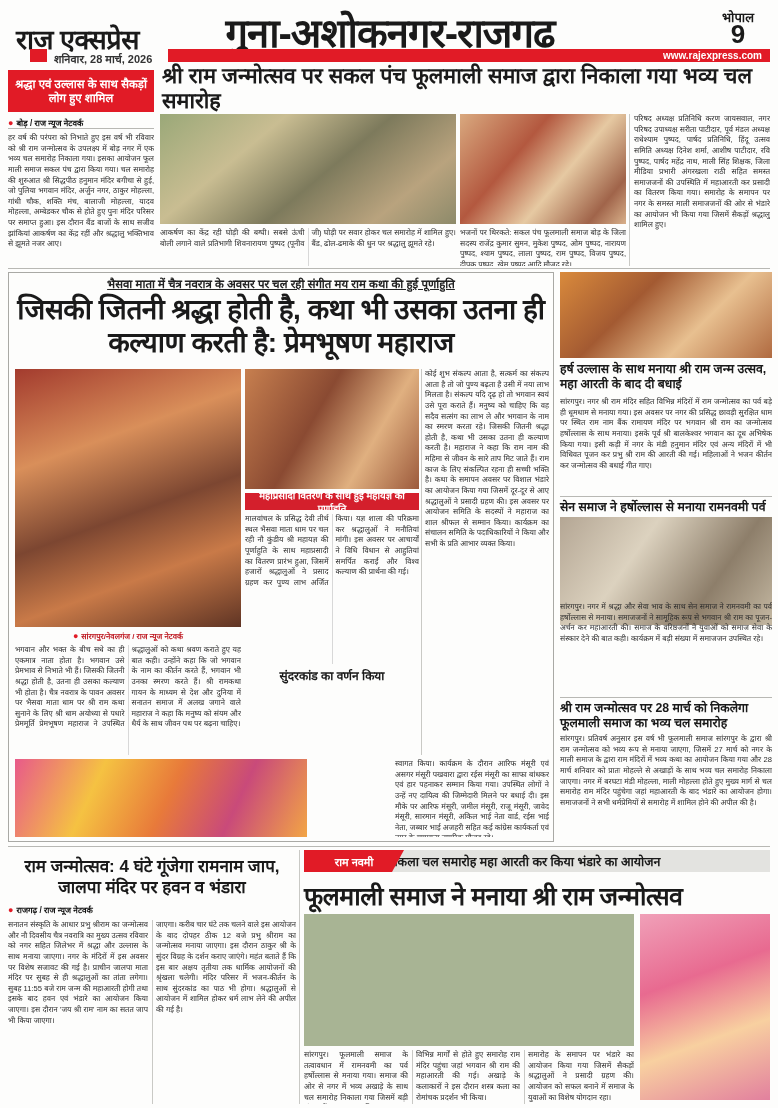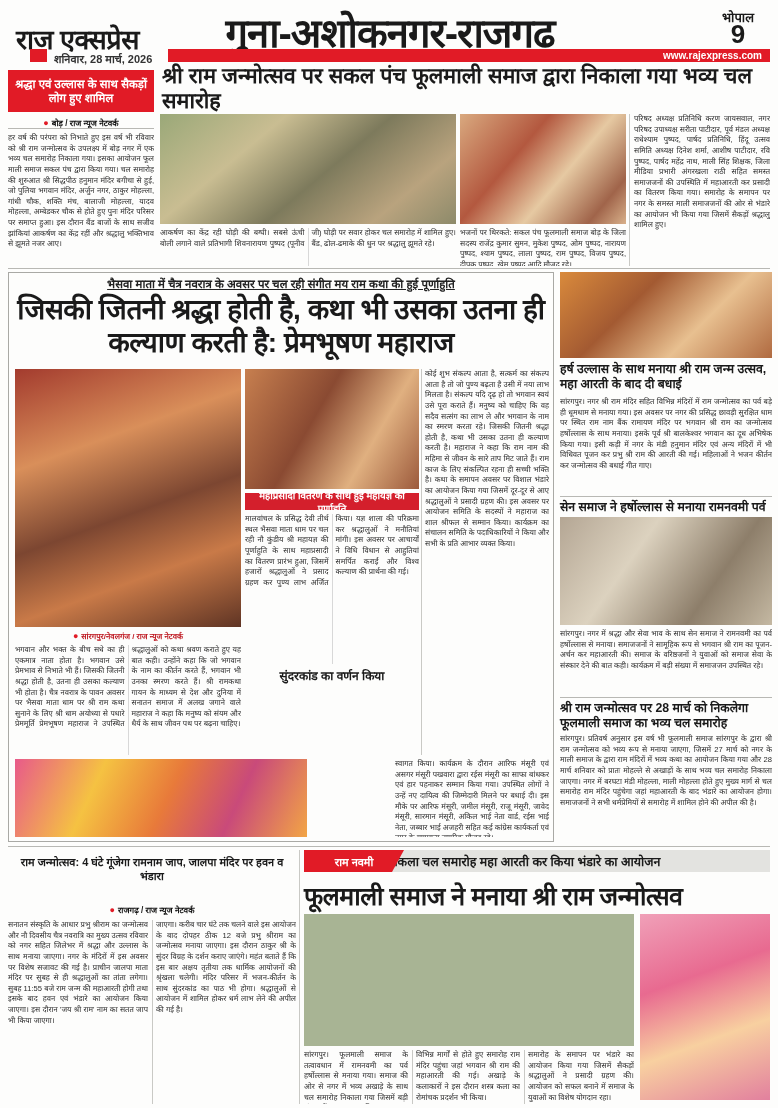--- a/index.html
+++ b/index.html
@@ -10,42 +10,42 @@
   .logo{font-size:27px;font-weight:bold;letter-spacing:-.5px;}
   .mast-date{font-size:11px;font-weight:bold;color:#333;}
   .edition-title{font-size:40px;font-weight:bold;letter-spacing:-1px;text-align:center;}
   .city{font-size:13px;font-weight:bold;text-align:center;}
   .page-no{font-size:26px;font-weight:bold;text-align:center;line-height:.9;}
   .red-strip{background:#e11b26;}
   .url{color:#fff;font-size:10px;font-weight:bold;float:right;margin:1px 8px 0 0;}
   
   .body-sm{font-size:7.6px;line-height:1.4;text-align:justify;color:#2b2b2b;overflow:hidden;}
   .cols2{column-count:2;column-gap:7px;column-rule:1px solid #d8d8d8;}
-  .byline{font-size:8.2px;font-weight:bold;text-align:center;color:#111;overflow:hidden;white-space:nowrap;}
+  .byline{font-size:8.2px;font-weight:bold;text-align:left;color:#111;overflow:hidden;white-space:nowrap;}
   .dot{color:#e11b26;font-size:9px;margin-right:3px;}
   .rule-h{background:#b8b8b4;height:1px;}
   .rule-v{background:#c9c9c5;width:1px;}
   
   .kicker-box{background:#e11b26;color:#fff;font-size:11.5px;font-weight:bold;text-align:center;
               display:flex;align-items:center;justify-content:center;padding:2px 6px;box-sizing:border-box;line-height:1.25;}
   .top-headline{font-size:21.5px;font-weight:bold;display:flex;align-items:center;line-height:1.15;}
   
   .main-box{border:1px solid #a9a9a5;box-sizing:border-box;}
   .m-kicker{font-size:11.5px;font-weight:bold;text-align:center;text-decoration:underline;color:#222;}
   .m-headline{font-size:28px;font-weight:bold;text-align:center;line-height:1.18;letter-spacing:-.5px;}
   .red-subhead{background:#d41f2c;color:#fff;font-size:9.8px;font-weight:bold;text-align:center;
                display:flex;align-items:center;justify-content:center;}
   .subhead2{font-size:12px;font-weight:bold;text-align:center;}
   .byline-red{color:#c02028;font-size:7.8px;font-weight:bold;text-align:center;white-space:nowrap;overflow:hidden;}
   .yellow-box{background:#ffe13a;color:#c8161e;font-size:11px;font-weight:bold;text-align:center;
               display:flex;align-items:center;justify-content:center;padding:4px;box-sizing:border-box;line-height:1.35;}
   
   .rc-head{font-size:12.3px;font-weight:bold;line-height:1.25;}
   
-  .bl-head{font-size:11px;font-weight:bold;line-height:1.25;text-align:center;}
+  .bl-head{font-size:17px;font-weight:bold;line-height:1.25;text-align:center;}
   .tag{background:#e11b26;color:#fff;font-size:11px;font-weight:bold;display:flex;align-items:center;justify-content:center;
        clip-path:polygon(0 0,100% 0,88% 100%,0 100%);}
   .tag-bar{background:#e3e3e0;display:flex;align-items:center;}
   .tag-kicker{font-size:12.5px;font-weight:bold;margin-left:14px;}
   .bc-headline{font-size:25px;font-weight:bold;letter-spacing:-.5px;}
   
   .photo{background:#b9b1a0;overflow:hidden;}
   .ph-crowd1{background:linear-gradient(140deg,#9aa878 0%,#c9bd92 30%,#7d7a5c 55%,#b9a37e 80%,#8d8a6a 100%);}
   .ph-crowd2{background:linear-gradient(130deg,#d9a97f 0%,#b3583f 35%,#e6c9a2 60%,#a0644a 85%,#d8b08a 100%);}
   .ph-ritual{background:linear-gradient(160deg,#a33b2e 0%,#d98f5a 30%,#7c4631 55%,#c97a48 75%,#5f3424 100%);}
@@ -112,21 +112,21 @@
     <div class="abs body-sm" style="left:386px;top:486px;width:154px;height:78px;">स्वागत किया। कार्यक्रम के दौरान आरिफ मंसूरी एवं असगर मंसूरी पखवारा द्वारा रईस मंसूरी का साफा बांधकर एवं हार पहनाकर सम्मान किया गया। उपस्थित लोगों ने उन्हें नए दायित्व की जिम्मेदारी मिलने पर बधाई दी। इस मौके पर आरिफ मंसूरी, जमील मंसूरी, राजू मंसूरी, जावेद मंसूरी, सारमान मंसूरी, अकिल भाई नेता वार्ड, रईस भाई नेता, जब्बार भाई अजहरी सहित कई कांग्रेस कार्यकर्ता एवं नगर के गणमान्य नागरिक मौजूद रहे।</div>
   </section>
 
   <aside>
     <div class="abs photo ph-temple" style="left:560px;top:272px;width:212px;height:86px;"></div>
     <div class="abs rc-head" style="left:560px;top:362px;width:212px;height:32px;">हर्ष उल्लास के साथ मनाया श्री राम जन्म उत्सव, महा आरती के बाद दी बधाई</div>
     <div class="abs body-sm" style="left:560px;top:397px;width:212px;height:97px;">सांरगपुर। नगर श्री राम मंदिर सहित विभिन्न मंदिरों में राम जन्मोत्सव का पर्व बड़े ही धूमधाम से मनाया गया। इस अवसर पर नगर की प्रसिद्ध छावड़ी सुरक्षित धाम पर स्थित राम नाम बैंक रामायण मंदिर पर भगवान श्री राम का जन्मोत्सव हर्षोल्लास के साथ मनाया। इसके पूर्व श्री बालकेश्वर भगवान का दूध अभिषेक किया गया। इसी कड़ी में नगर के मंडी हनुमान मंदिर एवं अन्य मंदिरों में भी विधिवत पूजन कर प्रभु श्री राम की आरती की गई। महिलाओं ने भजन कीर्तन कर जन्मोत्सव की बधाई गीत गाए।</div>
     <div class="abs rule-h" style="left:560px;top:496px;width:212px;"></div>
     <div class="abs rc-head" style="left:560px;top:500px;width:212px;">सेन समाज ने हर्षोल्लास से मनाया रामनवमी पर्व</div>
     <div class="abs photo ph-room" style="left:560px;top:517px;width:212px;height:108px;"></div>
-    <div class="abs body-sm" style="left:560px;top:629px;width:212px;height:66px;">सांरगपुर। नगर में श्रद्धा और सेवा भाव के साथ सेन समाज ने रामनवमी का पर्व हर्षोल्लास से मनाया। समाजजनों ने सामूहिक रूप से भगवान श्री राम का पूजन-अर्चन कर महाआरती की। समाज के वरिष्ठजनों ने युवाओं को समाज सेवा के संस्कार देने की बात कही। कार्यक्रम में बड़ी संख्या में समाजजन उपस्थित रहे।</div>
+    <div class="abs body-sm" style="left:560px;top:602px;width:212px;height:66px;">सांरगपुर। नगर में श्रद्धा और सेवा भाव के साथ सेन समाज ने रामनवमी का पर्व हर्षोल्लास से मनाया। समाजजनों ने सामूहिक रूप से भगवान श्री राम का पूजन-अर्चन कर महाआरती की। समाज के वरिष्ठजनों ने युवाओं को समाज सेवा के संस्कार देने की बात कही। कार्यक्रम में बड़ी संख्या में समाजजन उपस्थित रहे।</div>
     <div class="abs rule-h" style="left:560px;top:697px;width:212px;"></div>
     <div class="abs rc-head" style="left:560px;top:701px;width:212px;height:30px;">श्री राम जन्मोत्सव पर 28 मार्च को निकलेगा फूलमाली समाज का भव्य चल समारोह</div>
     <div class="abs body-sm" style="left:560px;top:734px;width:212px;height:108px;">सांरगपुर। प्रतिवर्ष अनुसार इस वर्ष भी फूलमाली समाज सांरगपुर के द्वारा श्री राम जन्मोत्सव को भव्य रूप से मनाया जाएगा, जिसमें 27 मार्च को नगर के माली समाज के द्वारा राम मंदिरों में भव्य कथा का आयोजन किया गया और 28 मार्च शनिवार को प्रातः मोहल्ले से अखाड़ों के साथ भव्य चल समारोह निकाला जाएगा। नगर में बरघटा मंडी मोहल्ला, माली मोहल्ला होते हुए मुख्य मार्ग से चल समारोह राम मंदिर पहुंचेगा जहां महाआरती के बाद भंडारे का आयोजन होगा। समाजजनों ने सभी धर्मप्रेमियों से समारोह में शामिल होने की अपील की है।</div>
   </aside>
 
   <section>
     <div class="abs rule-h" style="left:8px;top:846px;width:762px;"></div>
     <div class="abs bl-head" style="left:8px;top:856px;width:288px;height:44px;">राम जन्मोत्सव: 4 घंटे गूंजेगा रामनाम जाप, जालपा मंदिर पर हवन व भंडारा</div>
     <div class="abs byline" style="left:8px;top:904px;width:288px;">
       <span class="dot">●</span><span>राजगढ़ / राज न्यूज नेटवर्क</span>

